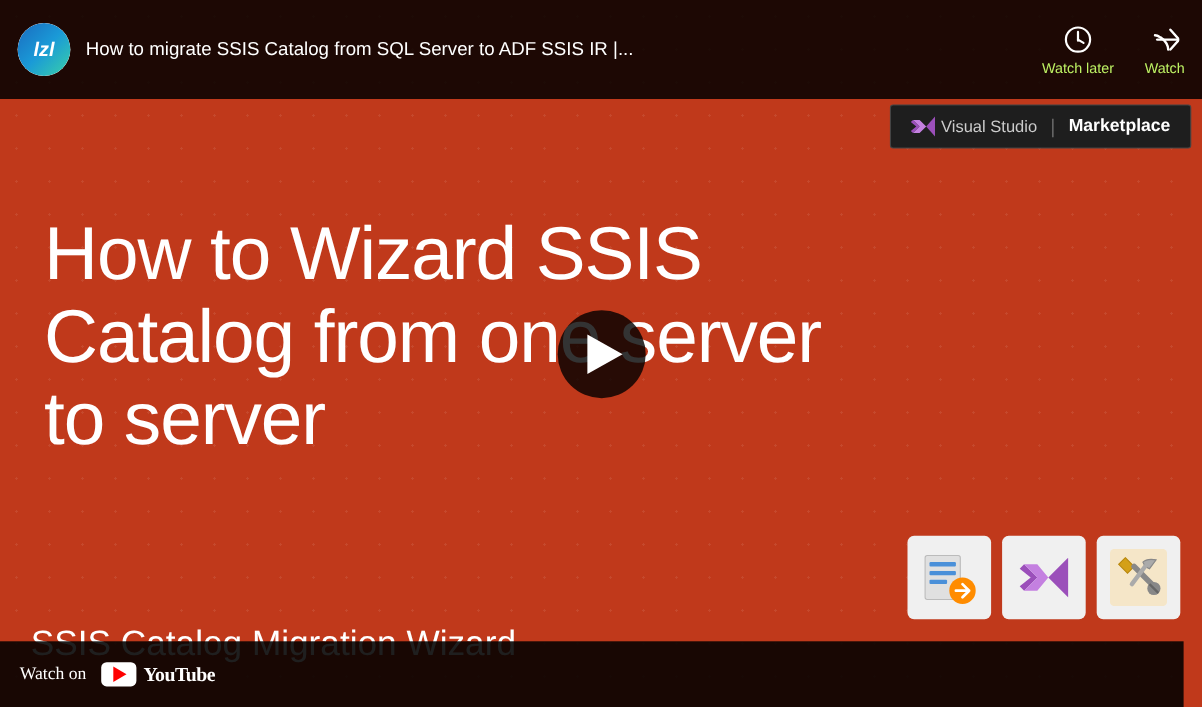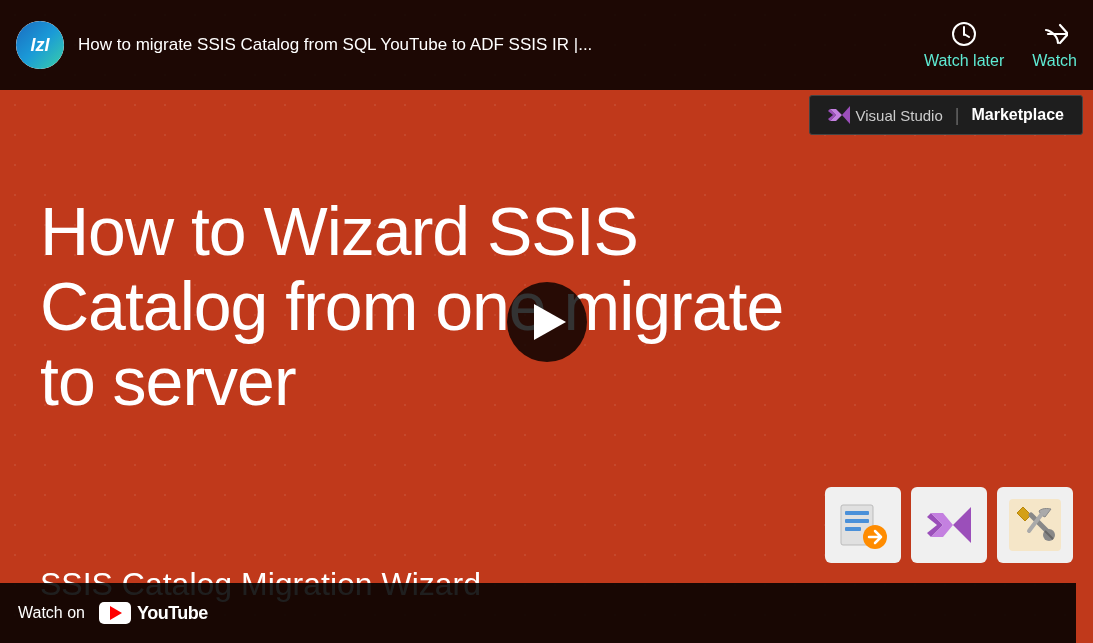--- a/index.html
+++ b/index.html
@@ -86,22 +86,22 @@
 
     .action-icon {
       width: 28px;
       height: 28px;
       display: flex;
       align-items: center;
       justify-content: center;
     }
 
     .action-label {
-      font-size: 16px;
-      color: #5eead4;
+      font-size: 13px;
+      color: #bef264;
     }
 
     
     .marketplace-bar {
       position: absolute;
       top: 95px;
       right: 10px;
       background: #1e1e1e;
       border: 1px solid #444;
       border-radius: 3px;
@@ -159,21 +159,21 @@
       letter-spacing: -1px;
       margin-bottom: 30px;
     }
 
     .sub-heading {
       color: white;
       font-size: 32px;
       font-weight: 400;
       position: absolute;
       bottom: 40px;
-      left: 40px;
+      left: 28px;
     }
 
     
     .app-icons {
       position: absolute;
       bottom: 80px;
       right: 20px;
       display: flex;
       gap: 10px;
     }
@@ -221,20 +221,21 @@
       bottom: 0;
       left: 0;
       right: 17px;
       height: 60px;
       background: rgba(0,0,0,0.88);
       display: flex;
       align-items: center;
       padding: 0 18px;
       gap: 14px;
       z-index: 10;
+      font-family: Liberation Serif, serif;
     }
 
     .watch-on-text {
       color: white;
       font-size: 16px;
     }
 
     .youtube-logo {
       display: flex;
       align-items: center;
@@ -285,21 +286,21 @@
 <div class="video-container">
 
   <div class="bg-texture"></div>
 
   <div class="top-bar">
     <div class="channel-logo">
       <div class="logo-inner">
         <span>lzl</span>
       </div>
     </div>
-    <div class="video-title">How to migrate SSIS Catalog from SQL YouTube to ADF SSIS IR |...</div>
+    <div class="video-title">How to migrate SSIS Catalog from SQL Server to ADF SSIS IR |...</div>
     <div class="top-actions">
       <div class="action-btn">
         <div class="action-icon">
 
           <svg width="26" height="26" viewBox="0 0 26 26" fill="none">
             <circle cx="13" cy="13" r="11" stroke="white" stroke-width="2"></circle>
             <line x1="13" y1="6" x2="13" y2="14" stroke="white" stroke-width="2" stroke-linecap="round"></line>
             <line x1="13" y1="13" x2="18" y2="16" stroke="white" stroke-width="2" stroke-linecap="round"></line>
           </svg>
         </div>
@@ -329,21 +330,21 @@
       </svg>
       <span class="vs-text">Visual Studio</span>
     </div>
     <span class="divider-bar">|</span>
     <span class="marketplace-text">Marketplace</span>
   </div>
 
   <div class="text-area">
     <div class="main-heading">
       <span>How to Wizard SSIS</span><br>
-      <span>Catalog from one migrate</span><br>
+      <span>Catalog from one server</span><br>
       <span>to server</span>
     </div>
   </div>
 
   <div class="sub-heading">SSIS Catalog Migration Wizard</div>
 
   <div class="play-overlay">
     <div class="play-triangle"></div>
   </div>
 

